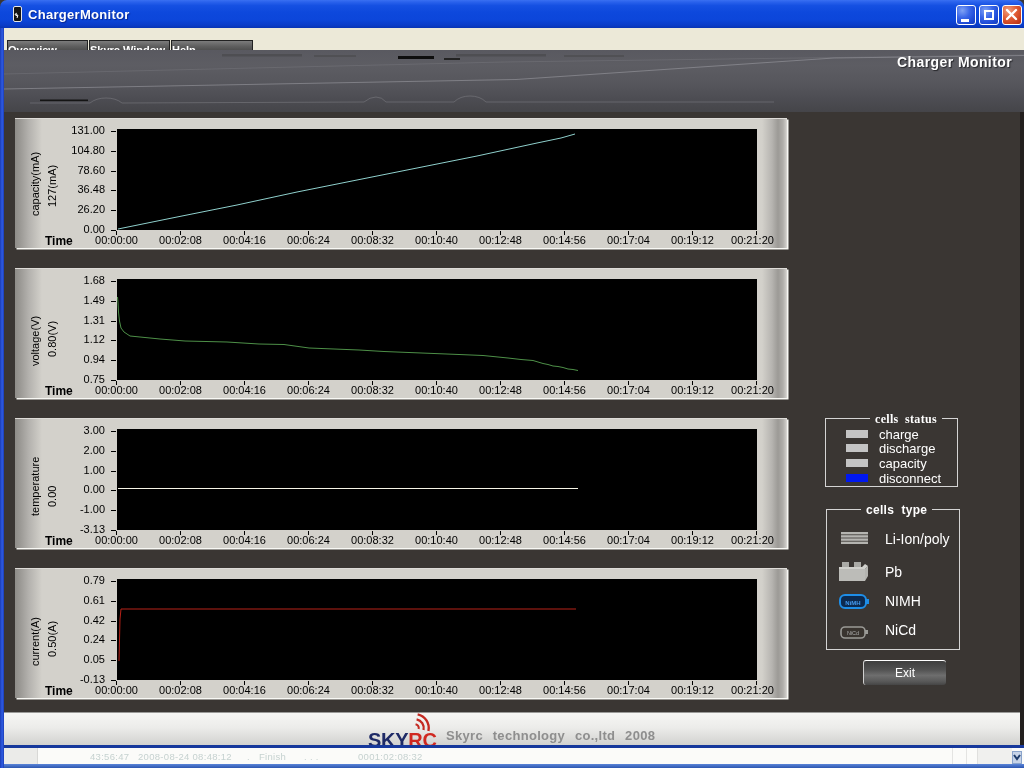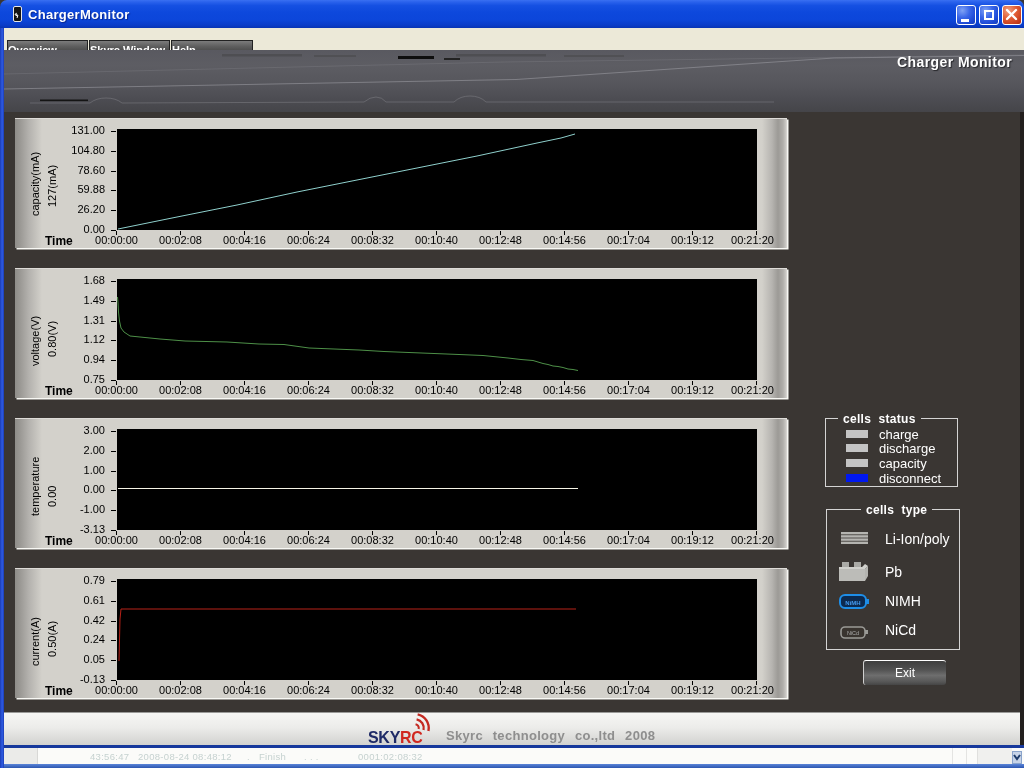--- a/index.html
+++ b/index.html
@@ -63,21 +63,21 @@
 .glabel { position:absolute; color:#fff; font-size:13px; }
 
 #exitbtn { left:863px; top:660px; width:83px; height:25px;
   background:linear-gradient(180deg,#3e3e3e 0%,#505050 35%,#6e6e6e 60%,#585858 85%,#454545 100%);
   border-top:1px solid #fff; border-left:1px solid #cfcfcf; color:#fff; font-size:12px;
   text-align:center; line-height:24px; border-radius:3px; }
 
 
 #footer { left:4px; top:712px; width:1020px; height:33px;
   background:linear-gradient(180deg,#f6f6f4 0%,#ececea 45%,#d2d2d0 100%); border-top:1px solid #9a9a98; }
-#skyrc { left:364px; top:16px; font-size:16px; font-weight:bold; letter-spacing:-0.3px; transform:scaleY(1.05); }
+#skyrc { left:364px; top:16px; font-size:20px; font-weight:bold; letter-spacing:-0.3px; transform:scaleY(1.05); }
 #skyrc .sky { color:#1e2a66; } #skyrc .rc { color:#d02820; }
 #coltd { left:442px; top:15px; color:#8e8e8e; font-size:13px; font-weight:bold; letter-spacing:0.3px; word-spacing:1px; }
 
 
 #blue1 { left:0px; top:745px; width:1024px; height:3px; background:#16389c; }
 #whiterow { left:4px; top:748px; width:1020px; height:16px; background:#fbfbf9; }
 .faint { position:absolute; top:3px; font-size:9.5px; color:#c6d2d0; letter-spacing:0.3px; white-space:pre; }
 #bluebottom { left:0px; top:764px; width:1024px; height:4px;
   background:linear-gradient(180deg,#5a84d8 0%,#2c56b0 100%); }
 #leftborder { left:0px; top:28px; width:4px; height:740px;
@@ -126,21 +126,21 @@
 </svg>
 <div id="cm-txt" class="abs">Charger&nbsp;Monitor</div>
 </div>
 
 <div class="panel" style="top:118px">
   <div class="rot rot1">capacity(mA)</div>
   <div class="rot rot2">127(mA)</div>
   <div class="yl" style="top:6px">131.00</div>
   <div class="yl" style="top:25.8px">104.80</div>
   <div class="yl" style="top:45.6px">78.60</div>
-  <div class="yl" style="top:65.4px">59.88</div>
+  <div class="yl" style="top:65.4px">36.48</div>
   <div class="yl" style="top:85.2px">26.20</div>
   <div class="yl" style="top:105px">0.00</div>
   <div class="time">Time</div>
   <div class="xl" style="left:69.5px">00:00:00</div>
   <div class="xl" style="left:133.5px">00:02:08</div>
   <div class="xl" style="left:197.5px">00:04:16</div>
   <div class="xl" style="left:261.5px">00:06:24</div>
   <div class="xl" style="left:325.5px">00:08:32</div>
   <div class="xl" style="left:389.5px">00:10:40</div>
   <div class="xl" style="left:453.5px">00:12:48</div>
@@ -301,21 +301,21 @@
   <div class="ytick" style="top:91.2px"></div>
   <div class="ytick" style="top:111.0px"></div>
   <div class="plot">
     <svg width="640" height="101">
       <polyline points="2,82 3,40 4,30 459,30" fill="none" stroke="#b82218" stroke-width="1"></polyline>
     </svg>
   </div>
 </div>
 
 <div class="gbox" style="left:825px; top:418px; width:133px; height:69px;">
-  <div class="gtitle" style="left:12px;">cells&nbsp; status</div>
+  <div class="gtitle" style="left:44px;font-family:Liberation Serif, serif;">cells&nbsp; status</div>
   <div class="sw" style="top:11px; background:#c4c4c4"></div>
   <div class="sw" style="top:25px; background:#c4c4c4"></div>
   <div class="sw" style="top:40px; background:#c4c4c4"></div>
   <div class="sw" style="top:55px; background:#0018f0"></div>
   <div class="glabel" style="left:53px; top:8px">charge</div>
   <div class="glabel" style="left:53px; top:22px">discharge</div>
   <div class="glabel" style="left:53px; top:37px">capacity</div>
   <div class="glabel" style="left:53px; top:52px">disconnect</div>
 </div>
 

